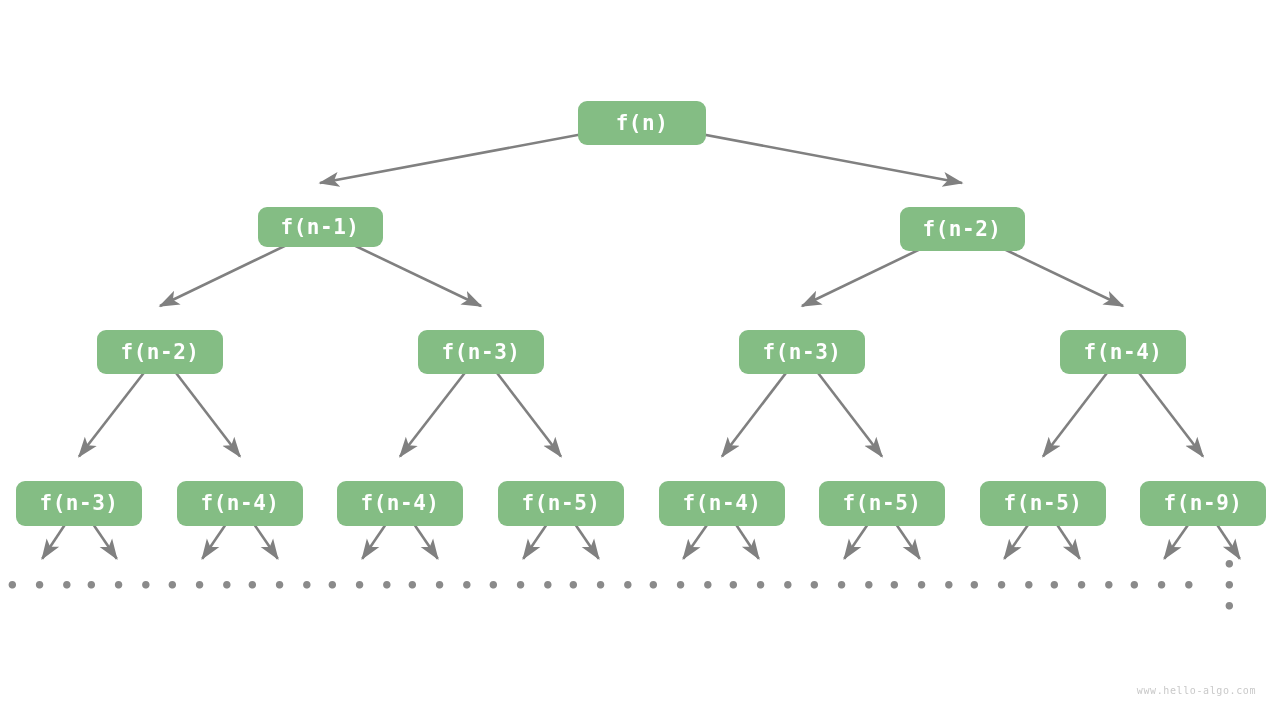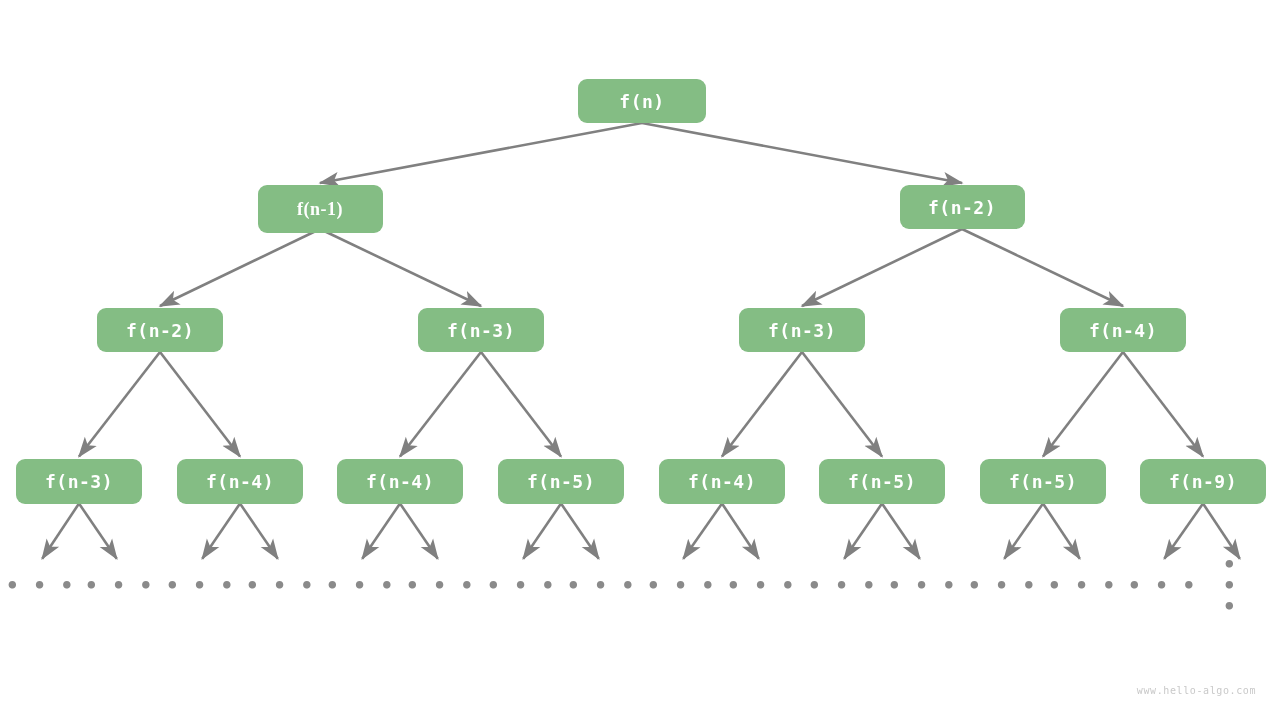--- a/index.html
+++ b/index.html
@@ -32,25 +32,26 @@
   .node {
     position: absolute;
     box-sizing: border-box;
     background: #84bd84;
     border-radius: 9px;
     color: #ffffff;
     display: flex;
     align-items: center;
     justify-content: center;
     font-family: "DejaVu Sans Mono", "Liberation Mono", monospace;
-    font-size: 18px;
+    font-size: 21px;
     font-weight: bold;
     letter-spacing: 0.5px;
     white-space: nowrap;
     z-index: 2;
+    margin-top: 22px;
   }
   .ellipsis {
     position: absolute;
     color: #8a8a8a;
     font-family: "DejaVu Sans Mono", "Liberation Mono", monospace;
     font-size: 21px;
     font-weight: bold;
     letter-spacing: 1px;
     transform: translate(-50%, -50%);
     z-index: 2;
@@ -108,21 +109,21 @@
         <line x1="882" y1="503.5" x2="919.742276159576" y2="558.6980788833799" stroke="#808080" stroke-width="2.6" stroke-linecap="butt" marker-end="url(#arrowhead)"></line>
         <line x1="1043" y1="503.5" x2="1004.295727972352" y2="558.72438813701" stroke="#808080" stroke-width="2.6" stroke-linecap="butt" marker-end="url(#arrowhead)"></line>
         <line x1="1043" y1="503.5" x2="1079.7811992150992" y2="558.6717988226486" stroke="#808080" stroke-width="2.6" stroke-linecap="butt" marker-end="url(#arrowhead)"></line>
         <line x1="1203" y1="503.5" x2="1164.2957279723519" y2="558.72438813701" stroke="#808080" stroke-width="2.6" stroke-linecap="butt" marker-end="url(#arrowhead)"></line>
         <line x1="1203" y1="503.5" x2="1239.7811992150992" y2="558.6717988226486" stroke="#808080" stroke-width="2.6" stroke-linecap="butt" marker-end="url(#arrowhead)"></line>
       </g>
   </svg>
 
   <div id="nodes-group">
       <div class="node" style="left: 578px; top: 79px; width: 128px; height: 44px; background: rgb(132, 189, 132); color: rgb(255, 255, 255);">f(n)</div>
-      <div class="node" style="left: 257.5px; top: 185px; width: 125px; height: 48px; background: rgb(132, 189, 132); color: rgb(255, 255, 255); font-family: Liberation Serif, serif;">f(n-1)</div>
+      <div class="node" style="left: 257.5px; top: 185px; width: 125px; height: 40px; background: rgb(132, 189, 132); color: rgb(255, 255, 255);">f(n-1)</div>
       <div class="node" style="left: 899.5px; top: 185px; width: 125px; height: 44px; background: rgb(132, 189, 132); color: rgb(255, 255, 255);">f(n-2)</div>
       <div class="node" style="left: 97px; top: 308px; width: 126px; height: 44px; background: rgb(132, 189, 132); color: rgb(255, 255, 255);">f(n-2)</div>
       <div class="node" style="left: 418px; top: 308px; width: 126px; height: 44px; background: rgb(132, 189, 132); color: rgb(255, 255, 255);">f(n-3)</div>
       <div class="node" style="left: 739px; top: 308px; width: 126px; height: 44px; background: rgb(132, 189, 132); color: rgb(255, 255, 255);">f(n-3)</div>
       <div class="node" style="left: 1060px; top: 308px; width: 126px; height: 44px; background: rgb(132, 189, 132); color: rgb(255, 255, 255);">f(n-4)</div>
       <div class="node" style="left: 16px; top: 458.5px; width: 126px; height: 45px; background: rgb(132, 189, 132); color: rgb(255, 255, 255);">f(n-3)</div>
       <div class="node" style="left: 177px; top: 458.5px; width: 126px; height: 45px; background: rgb(132, 189, 132); color: rgb(255, 255, 255);">f(n-4)</div>
       <div class="node" style="left: 337px; top: 458.5px; width: 126px; height: 45px; background: rgb(132, 189, 132); color: rgb(255, 255, 255);">f(n-4)</div>
       <div class="node" style="left: 498px; top: 458.5px; width: 126px; height: 45px; background: rgb(132, 189, 132); color: rgb(255, 255, 255);">f(n-5)</div>
       <div class="node" style="left: 659px; top: 458.5px; width: 126px; height: 45px; background: rgb(132, 189, 132); color: rgb(255, 255, 255);">f(n-4)</div>

